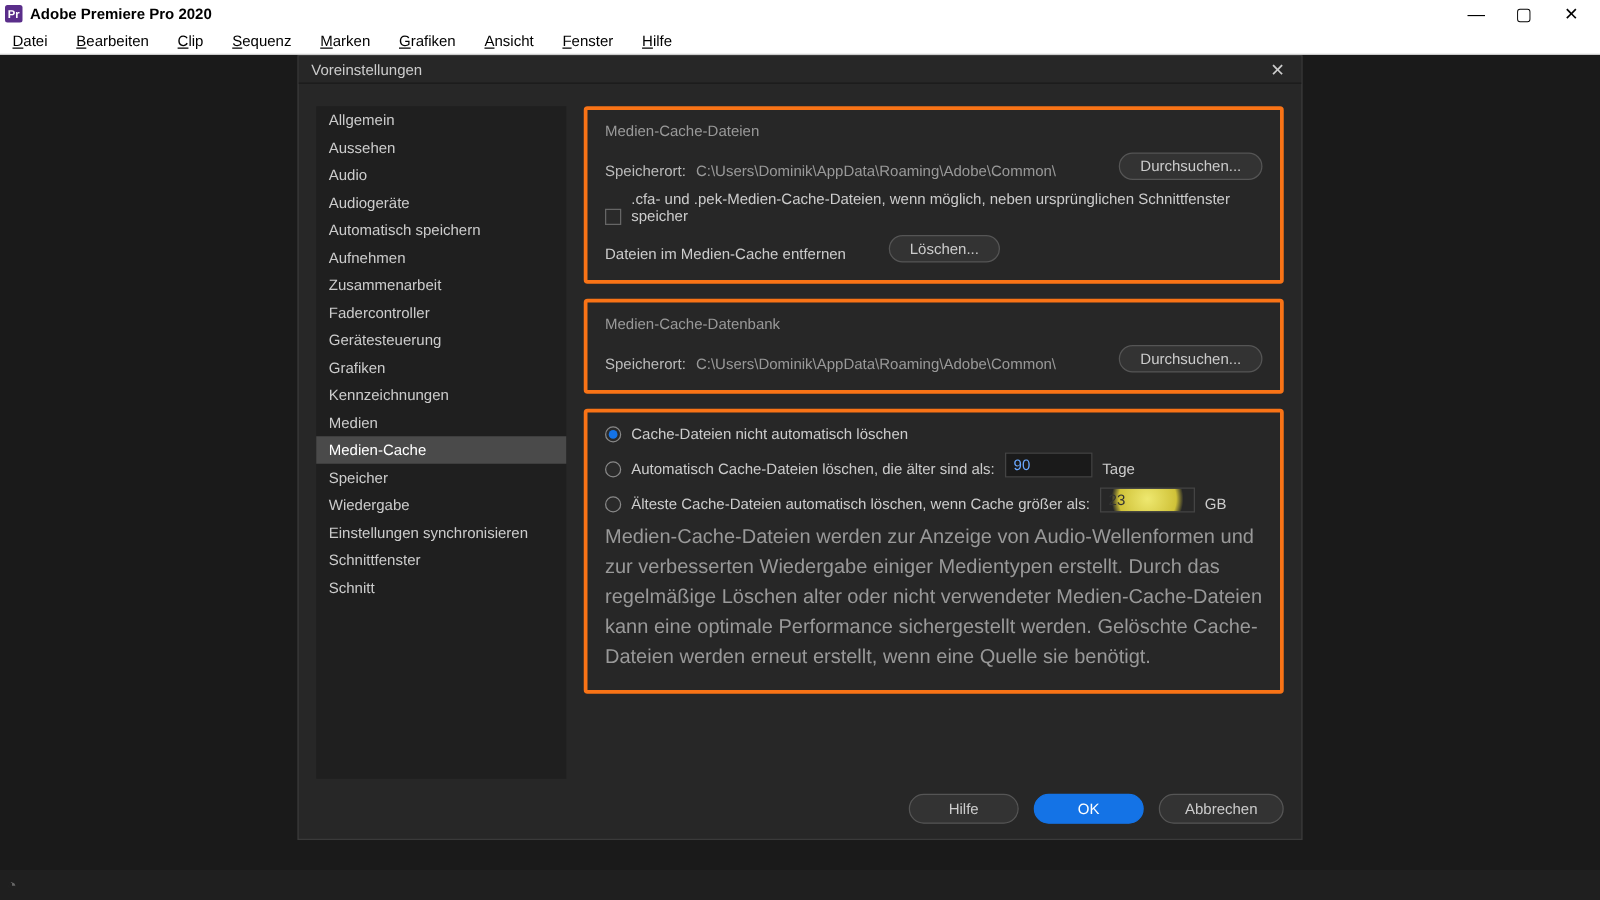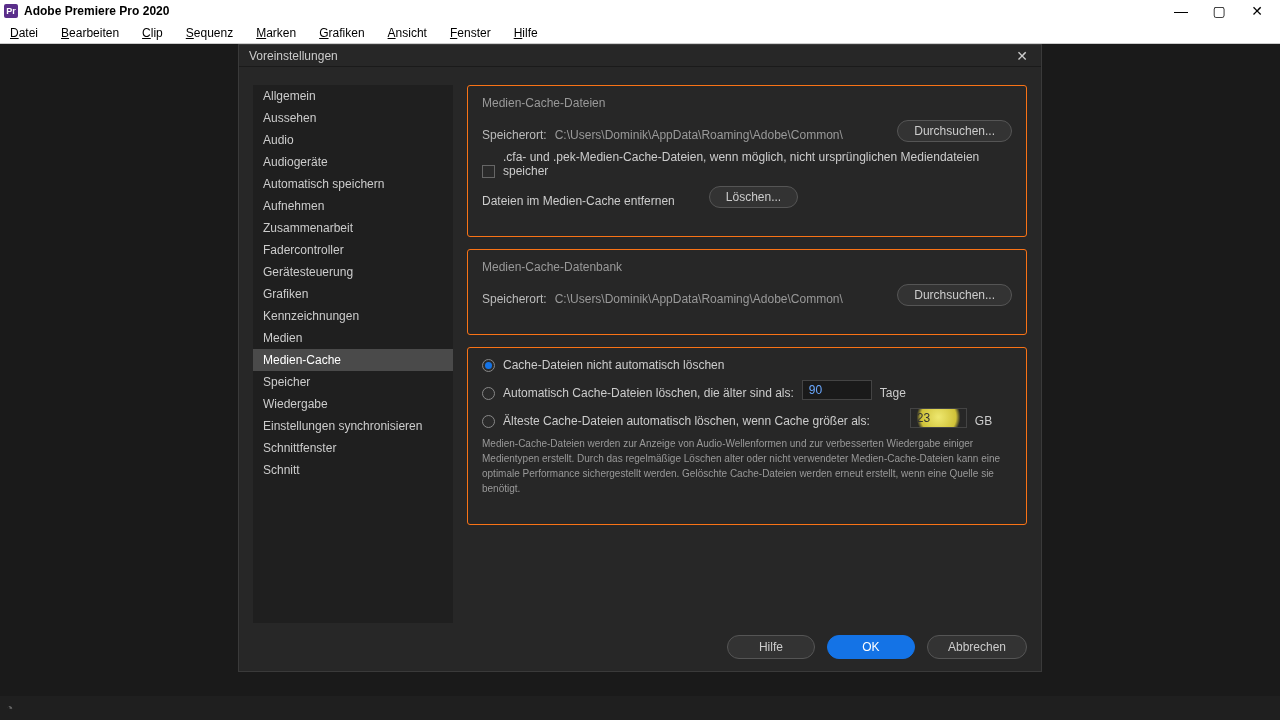--- a/index.html
+++ b/index.html
@@ -23,33 +23,33 @@
 .dialog-close { margin-left: auto; width: 18px; height: 18px; display: flex; align-items: center; justify-content: center; color: #ccc; cursor: pointer; font-size: 14px; }
 
 .dialog-body { flex: 1; display: flex; padding: 18px 14px 6px 14px; gap: 14px; overflow: hidden; }
 
 .sidebar { width: 200px; background: #1f1f1f; display: flex; flex-direction: column; }
 .sidebar-item { padding: 4px 10px; font-size: 12px; color: #ccc; cursor: pointer; }
 .sidebar-item.selected { background: #4a4a4a; color: #fff; }
 
 .content { flex: 1; display: flex; flex-direction: column; gap: 12px; }
 
-.section { border: 1px solid #f97316; border-radius: 3px; padding: 10px 14px 28px 14px; }
+.section { border: 3px solid #f97316; border-radius: 3px; padding: 10px 14px 14px 14px; }
 .section-title { font-size: 12px; color: #999; margin-bottom: 10px; }
 .row { display: flex; align-items: flex-end; gap: 8px; margin-bottom: 8px; font-size: 12px; color: #ccc; }
 .row:last-child { margin-bottom: 0; }
 .label { color: #bbb; }
 .path { color: #999; flex: 1; }
 .btn-small { background: #333; border: 1px solid #555; border-radius: 11px; padding: 3px 16px; font-size: 12px; color: #ccc; cursor: pointer; }
 .checkbox { width: 13px; height: 13px; border: 1px solid #666; background: #2a2a2a; cursor: pointer; flex-shrink: 0; }
 .radio { width: 13px; height: 13px; border: 1px solid #888; border-radius: 50%; background: #2a2a2a; cursor: pointer; flex-shrink: 0; position: relative; }
 .radio.checked::after { content: ''; position: absolute; top: 2px; left: 2px; width: 7px; height: 7px; border-radius: 50%; background: #1473e6; }
 .input-num { width: 70px; background: #1a1a1a; border: 1px solid #444; padding: 2px 6px; font-size: 12px; color: #6aa8ff; }
-.input-num.highlight { background: radial-gradient(circle at 50% 45%, #eee870 0%, #d0c238 60%, rgba(200,180,0,0) 75%); color: #333; width: 57px; position: relative; margin-left: 32px; }
-.desc { font-size: 10px; color: #999; line-height: 1.5; margin-top: 8px; }
+.input-num.highlight { background: radial-gradient(circle at 50% 45%, #eee870 0%, #d0c238 60%, rgba(200,180,0,0) 75%); color: #333; width: 76px; position: relative; }
+.desc { font-size: 16px; color: #999; line-height: 1.5; margin-top: 8px; }
 
 .dialog-footer { height: 42px; display: flex; align-items: center; justify-content: flex-end; gap: 12px; padding: 0 14px 6px 0; }
 .btn { min-width: 88px; padding: 4px 20px; border-radius: 12px; font-size: 12px; cursor: pointer; text-align: center; border: 1px solid #555; background: #333; color: #ccc; }
 .btn.primary { background: #1473e6; border-color: #1473e6; color: #fff; }
 
 .statusbar { position: absolute; bottom: 0; left: 0; right: 0; height: 24px; background: #1f1f1f; display: flex; align-items: center; padding: 0 6px; }
 .status-icon { width: 14px; height: 14px; color: #666; font-size: 12px; }
 </style>
 </head>
 <body>
@@ -108,21 +108,21 @@
 
       <div class="section">
         <div class="section-title">Medien-Cache-Dateien</div>
         <div class="row">
           <span class="label">Speicherort:</span>
           <span class="path">C:\Users\Dominik\AppData\Roaming\Adobe\Common\</span>
           <span class="btn-small">Durchsuchen...</span>
         </div>
         <div class="row">
           <span class="checkbox"></span>
-          <span>.cfa- und .pek-Medien-Cache-Dateien, wenn möglich, nicht ursprünglichen Mediendateien speicher</span>
+          <span>.cfa- und .pek-Medien-Cache-Dateien, wenn möglich, neben ursprünglichen Schnittfenster speicher</span>
         </div>
         <div class="row">
           <span>Dateien im Medien-Cache entfernen</span>
           <span style="width:18px"></span>
           <span class="btn-small">Löschen...</span>
         </div>
       </div>
 
       <div class="section">
         <div class="section-title">Medien-Cache-Datenbank</div>

